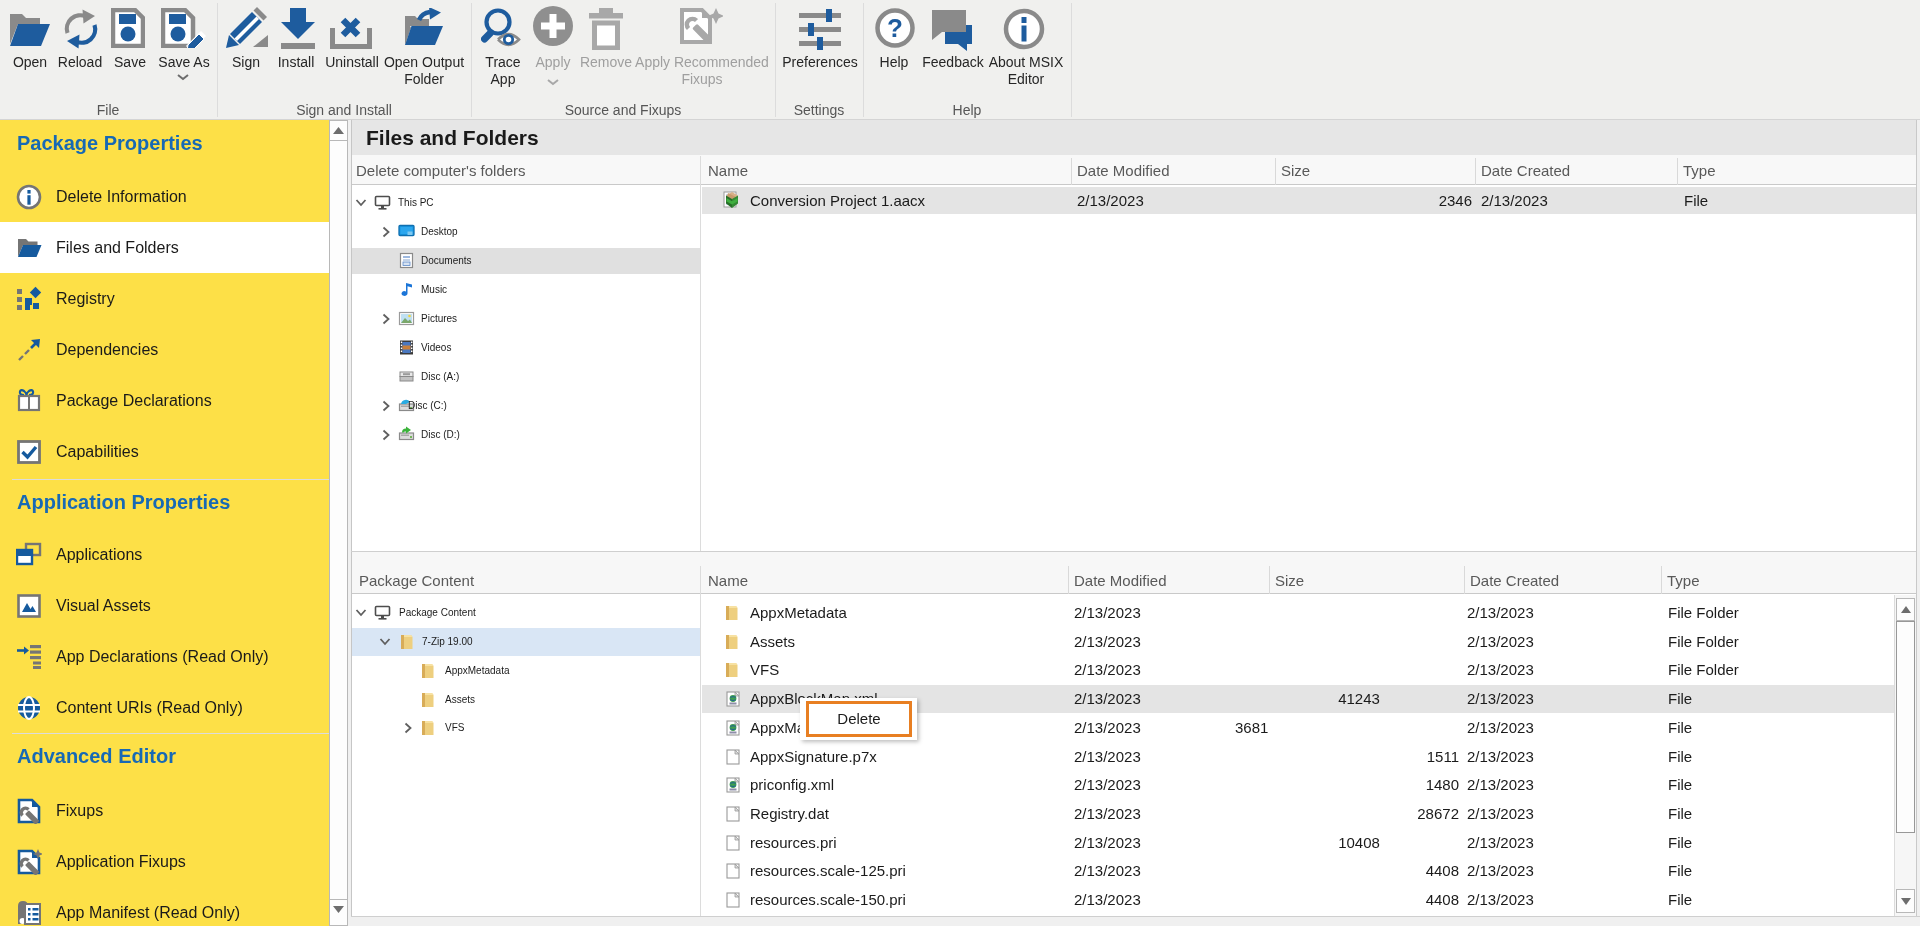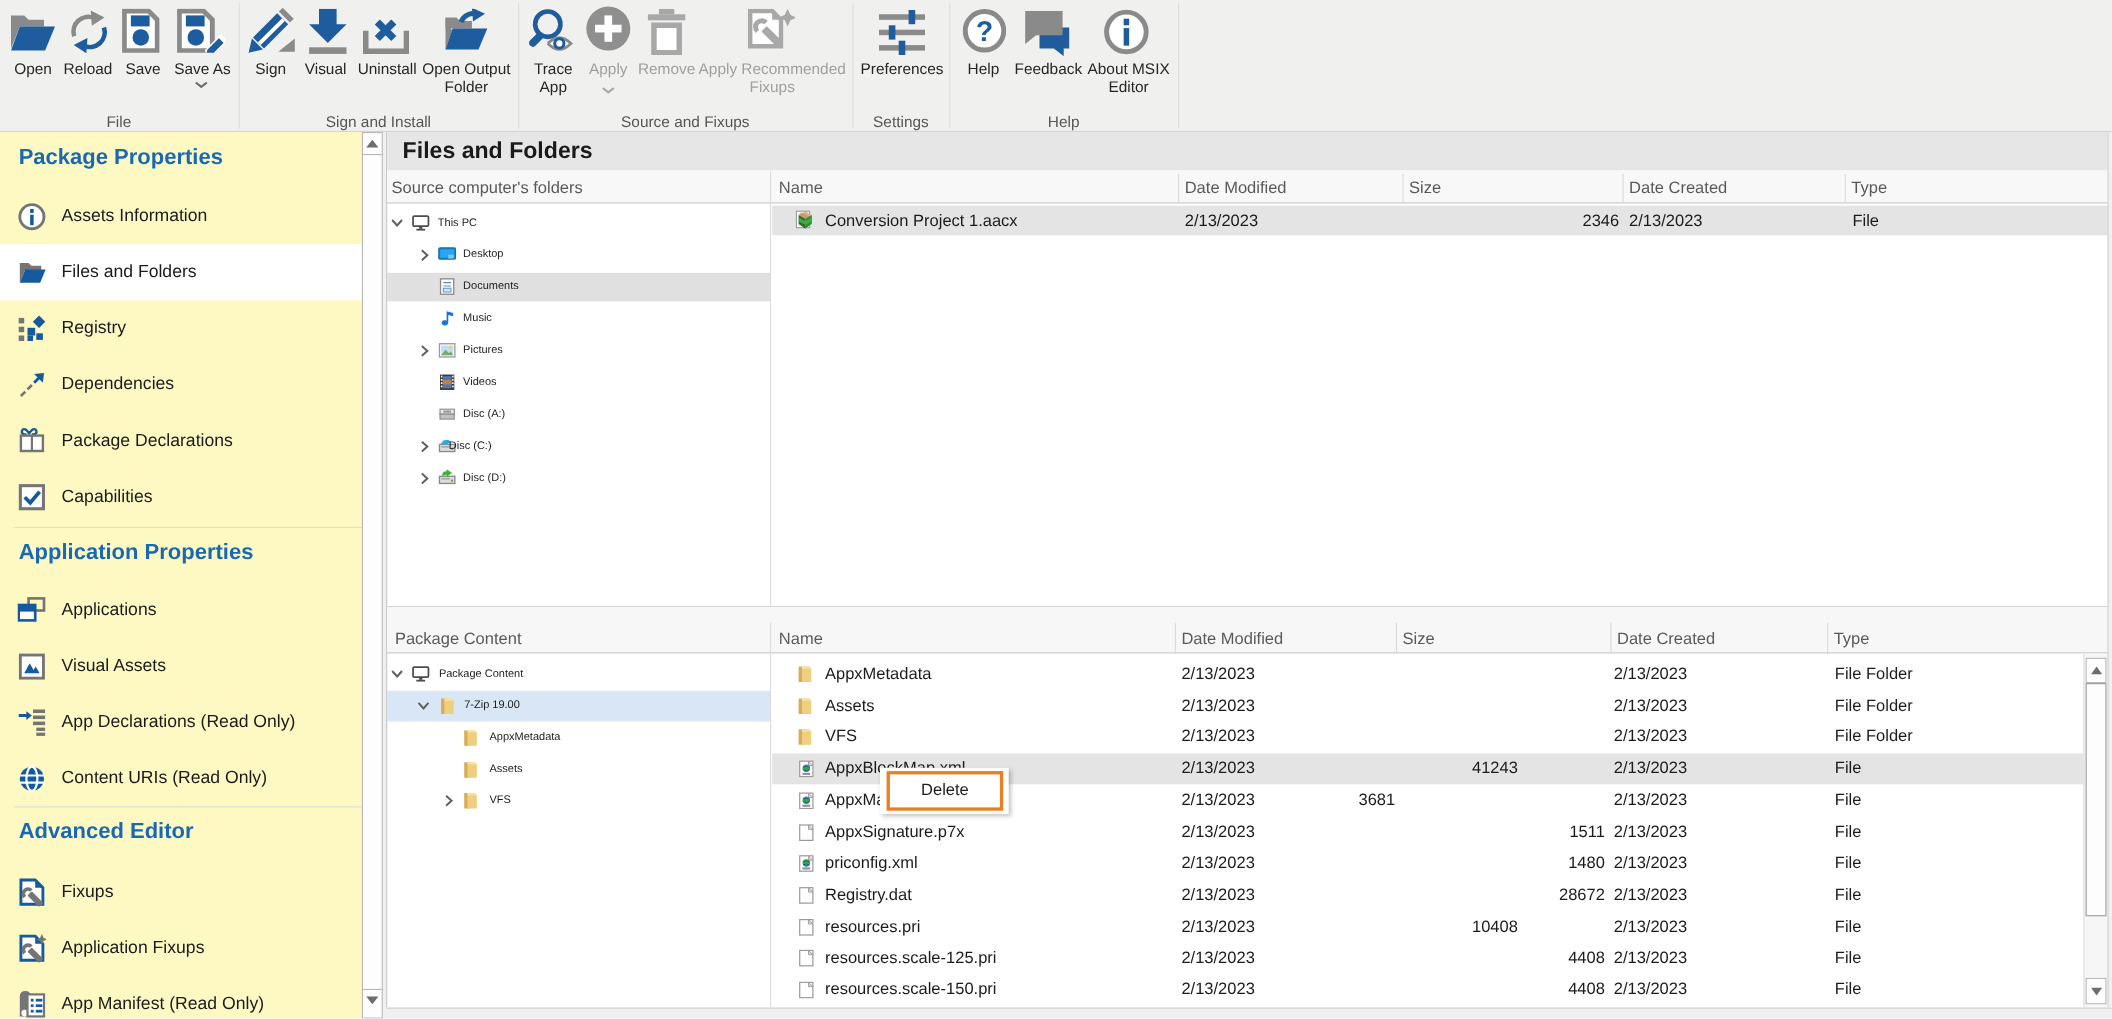--- a/index.html
+++ b/index.html
@@ -64,21 +64,21 @@
 <polygon points="5,27 27,5 37,15 15,37" fill="#1e5c9e"></polygon>
 <polygon points="9.5,31.5 31.5,9.5 34,12 12,34" fill="#fff"></polygon>
 <polygon points="28.5,3.5 32,0 42,10 38.5,13.5" fill="#8a8a8a"></polygon>
 <polygon points="28,40 43,40 43,28" fill="#8a8a8a"></polygon>
 </svg>
 <div class="rlab" style="left:186px;width:120px">Sign</div>
 <svg class="abs" style="left:279px;top:8px" width="38" height="41" viewBox="0 0 38 41">
 <polygon points="11,0 27,0 27,14 36,14 19,31 2,14 11,14" fill="#1e5c9e"></polygon>
 <rect x="2" y="35" width="34" height="6" fill="#8a8a8a"></rect>
 </svg>
-<div class="rlab" style="left:236px;width:120px">Visual</div>
+<div class="rlab" style="left:236px;width:120px">Install</div>
 <svg class="abs" style="left:330px;top:17px" width="42" height="32" viewBox="0 0 42 32">
 <path d="M2.5 11 v18.5 h37 v-18.5" fill="none" stroke="#8a8a8a" stroke-width="5"></path>
 <path d="M13 3 l15 15 M28 3 l-15 15" stroke="#1e5c9e" stroke-width="6.5"></path>
 </svg>
 <div class="rlab" style="left:292px;width:120px">Uninstall</div>
 <svg class="abs" style="left:403px;top:8px" width="42" height="41" viewBox="0 0 42 41">
 <path d="M2 8 h10 l3 3 h11 v7 h-24 z" fill="#8a8a8a"></path>
 <path d="M2 8 v29 l6-17 z" fill="#8a8a8a"></path>
 <path d="M16 12 q3 -7 11 -8" fill="none" stroke="#1e5c9e" stroke-width="4.6"></path>
 <polygon points="26,-1 38,4.5 27,11.5" fill="#1e5c9e"></polygon>
@@ -134,26 +134,26 @@
 <path d="M1 1 h34 v22 h-24 l-10 8 z" fill="#8a8a8a"></path>
 </svg>
 <div class="rlab" style="left:893px;width:120px">Feedback</div>
 <svg class="abs" style="left:1003px;top:8px" width="42" height="42" viewBox="0 0 42 42">
 <circle cx="21" cy="21" r="18" fill="#fff" stroke="#8a8a8a" stroke-width="4.5"></circle>
 <rect x="18.5" y="9" width="5" height="6" fill="#1e5c9e"></rect>
 <rect x="18.5" y="17.5" width="5" height="16" fill="#1e5c9e"></rect>
 </svg>
 <div class="rlab" style="left:971px;width:110px">About MSIX<br>Editor</div>
 </div>
-<div class="abs" style="left:0;top:120px;width:329px;height:806px;background:#fef9c3;overflow:hidden">
+<div class="abs" style="left:0;top:120px;width:329px;height:806px;background:#fde047;overflow:hidden">
 <div class="abs" style="left:0;top:102px;width:329px;height:51px;background:#fff"></div>
 <div class="abs" style="left:12px;top:359px;width:317px;height:1px;background:#dcdcdc"></div>
 <div class="abs" style="left:12px;top:613px;width:317px;height:1px;background:#dcdcdc"></div>
 <div class="shead" style="top:12px">Package Properties</div>
-<div class="sit" style="top:65px;line-height:24px">Assets Information</div>
+<div class="sit" style="top:65px;line-height:24px">Delete Information</div>
 <svg class="abs" style="left:16px;top:64px" width="26" height="26" viewBox="0 0 26 26">
       <circle cx="13" cy="13" r="11" fill="#fff" stroke="#757575" stroke-width="2.6"></circle>
       <rect x="11.4" y="6" width="3.2" height="3.6" fill="#155a9e"></rect>
       <rect x="11.4" y="11.2" width="3.2" height="9.5" fill="#155a9e"></rect>
     </svg>
 <div class="sit" style="top:116px;line-height:24px">Files and Folders</div>
 <svg class="abs" style="left:16px;top:115px" width="26" height="26" viewBox="0 0 26 26">
       <path d="M2 4 h8 l2.5 2.5 h9 v4 h-19 z" fill="#757575"></path>
       <path d="M2 4 v18 l5-12 z" fill="#757575"></path>
       <path d="M2 22 l5-12 h18.5 l-5 12 z" fill="#155a9e"></path>
@@ -249,21 +249,21 @@
 <svg class="abs" style="left:332px;top:126px" width="13" height="9" viewBox="0 0 13 9">
     <polygon points="6.5,1 12,8 1,8" fill="#6d6d6d"></polygon>
   </svg>
 <svg class="abs" style="left:332px;top:905px" width="13" height="9" viewBox="0 0 13 9">
     <polygon points="1,1 12,1 6.5,8" fill="#6d6d6d"></polygon>
   </svg>
 <div class="abs" style="left:351px;top:120px;width:1565px;height:796px;background:#fff;border-left:1px solid #c6c6c6"></div>
 <div class="abs" style="left:352px;top:120px;width:1564px;height:35px;background:#e6e6e6"></div>
 <div class="abs" style="left:366px;top:126px;font-size:21px;font-weight:bold;color:#1a1a1a">Files and Folders</div>
 <div class="abs" style="left:352px;top:155px;width:1564px;height:30px;background:#f8f8f8;border-bottom:1px solid #c9c9c9"></div>
-<div class="hdr" style="left:356px;top:162px">Source computer's folders</div>
+<div class="hdr" style="left:356px;top:162px">Delete computer's folders</div>
 <div class="hdr" style="left:708px;top:162px">Name</div>
 <div class="hdr" style="left:1077px;top:162px">Date Modified</div>
 <div class="hdr" style="left:1281px;top:162px">Size</div>
 <div class="hdr" style="left:1481px;top:162px">Date Created</div>
 <div class="hdr" style="left:1683px;top:162px">Type</div>
 <div class="csep" style="left:1071px;top:158px;height:27px"></div>
 <div class="csep" style="left:1275px;top:158px;height:27px"></div>
 <div class="csep" style="left:1475px;top:158px;height:27px"></div>
 <div class="csep" style="left:1677px;top:158px;height:27px"></div>
 <div class="csep" style="left:700px;top:156px;height:395px;background:#dcdcdc"></div>

